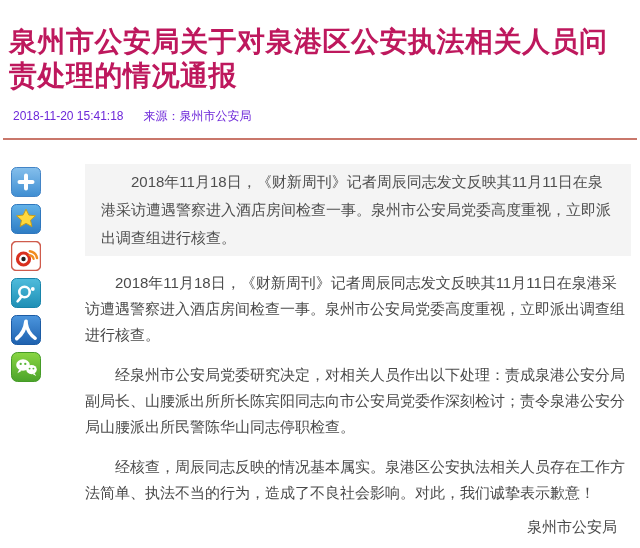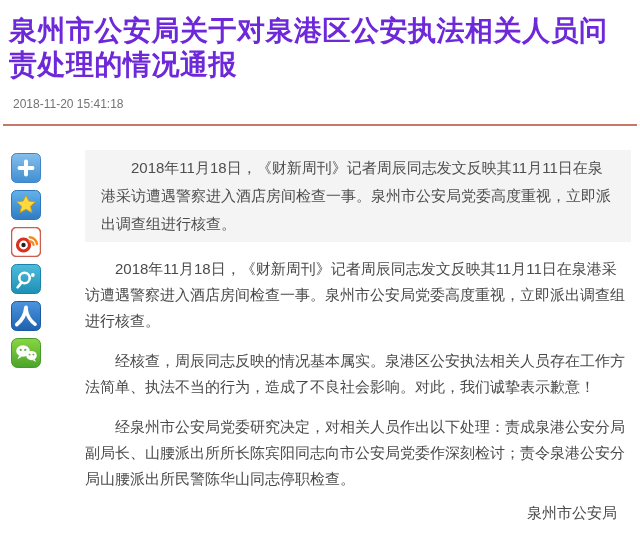--- a/index.html
+++ b/index.html
@@ -5,29 +5,29 @@
   * { box-sizing: border-box; }
   html, body { margin: 0; padding: 0; }
   body {
     width: 640px; height: 548px; overflow: hidden;
     background: #ffffff;
     font-family: "Liberation Sans", "DejaVu Sans", sans-serif;
   }
   .page { padding-top: 14px; }
 
   .title {
-    margin: 0 8px 15px 9px;
+    margin: 11px 8px 15px 9px;
     max-width: 628px;
     font-size: 28px; line-height: 34px; font-weight: 700;
-    color: #6d28d9; letter-spacing: 0.5px;
+    color: #be185d; letter-spacing: 0.5px;
     word-break: break-all;
   }
   .meta {
     margin: 0 0 13px 13px;
-    font-size: 12px; color: #737373;
+    font-size: 12px; color: #6d28d9;
     display: flex; gap: 20px; align-items: baseline;
   }
   .divider {
     height: 0; border-top: 2px solid #c9776b; margin: 0 3px;
   }
 
   .content-row { display: flex; padding-top: 24px; }
 
   .share-col {
     width: 85px; flex: 0 0 85px;
@@ -59,20 +59,21 @@
 </style>
 </head>
 <body>
 
 <div class="page">
 
   <h1 class="title">泉州市公安局关于对泉港区公安执法相关人员问责处理的情况通报</h1>
 
   <div class="meta">
     <span>2018-11-20 15:41:18</span>
+    <span>来源：泉州市公安局</span>
   </div>
 
   <div class="divider"></div>
 
   <div class="content-row">
 
     <div class="share-col">
 
       <span class="share-btn">
         <svg width="30" height="30" viewBox="0 0 30 30">
@@ -161,20 +162,20 @@
 
     </div>
 
     <div class="article-col">
 
       <div class="highlight">
         <p>2018年11月18日，《财新周刊》记者周辰同志发文反映其11月11日在泉港采访遭遇警察进入酒店房间检查一事。泉州市公安局党委高度重视，立即派出调查组进行核查。</p>
       </div>
 
       <p class="para">2018年11月18日，《财新周刊》记者周辰同志发文反映其11月11日在泉港采访遭遇警察进入酒店房间检查一事。泉州市公安局党委高度重视，立即派出调查组进行核查。</p>
+      <p class="para">经泉州市公安局党委研究决定，对相关人员作出以下处理：责成泉港公安分局副局长、山腰派出所所长陈宾阳同志向市公安局党委作深刻检讨；责令泉港公安分局山腰派出所民警陈华山同志停职检查。</p>
       <p class="para">经核查，周辰同志反映的情况基本属实。泉港区公安执法相关人员存在工作方法简单、执法不当的行为，造成了不良社会影响。对此，我们诚挚表示歉意！</p>
-      <p class="para">经泉州市公安局党委研究决定，对相关人员作出以下处理：责成泉港公安分局副局长、山腰派出所所长陈宾阳同志向市公安局党委作深刻检讨；责令泉港公安分局山腰派出所民警陈华山同志停职检查。</p>
 
       <p class="sig">泉州市公安局</p>
 
     </div>
   </div>
 </div>
 
 </body></html>

